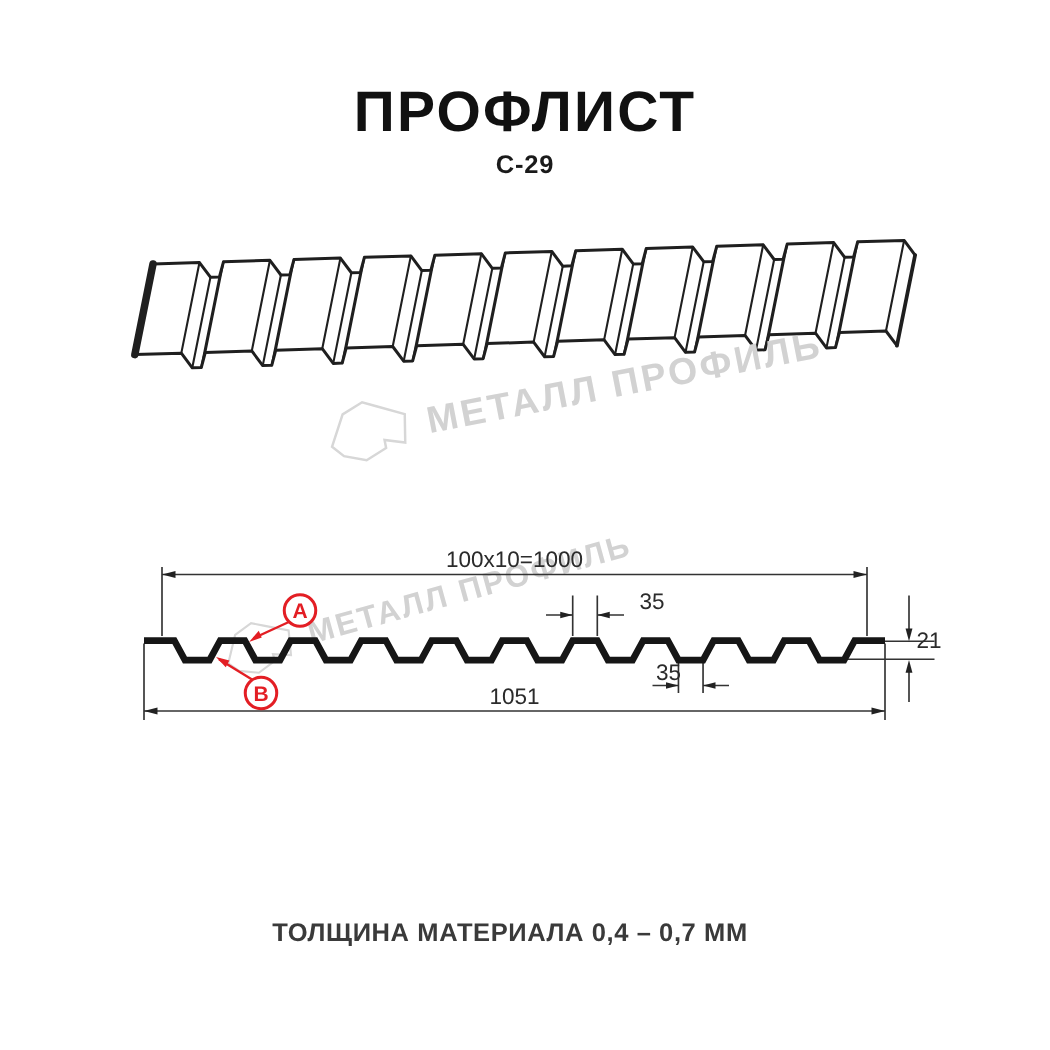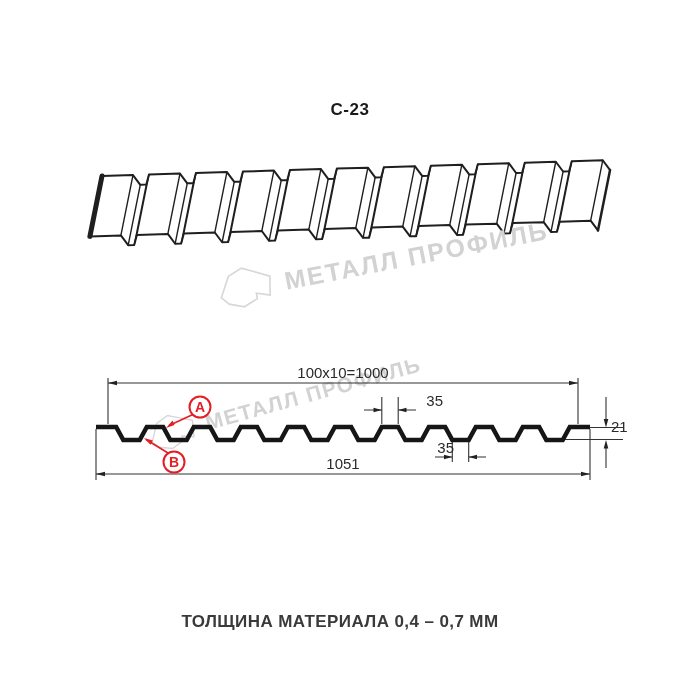--- a/index.html
+++ b/index.html
@@ -30,21 +30,22 @@
   .cross{position:absolute;left:60px;top:350px;overflow:visible;}
   svg{display:block;}
   .dimtxt{font-family:"Liberation Sans", sans-serif;font-size:15px;fill:#2b2b2b;}
   .redtxt{font-family:"Liberation Sans", sans-serif;font-size:14px;font-weight:700;fill:#e31e24;}
 </style>
 </head>
 <body>
 
 <div id="canvas">
 
-  <div class="subtitle">С-23</div>
+  <div class="title">ПРОФЛИСТ</div>
+  <div class="subtitle">С-29</div>
 
   <svg class="sheet3d" width="640" height="130">
     <g transform="translate(32,18) rotate(-1.8)" stroke="#1f1f1f" fill="none" stroke-linejoin="round" stroke-linecap="round">
 
       <path stroke-width="2" d="M0,0 H31 L38,10 H44 L47,0 H78 L85,10 H91 L94,0 H125 L132,10 H138 L141,0 H172 L179,10 H185 L188,0 H219 L226,10 H232 L235,0 H266 L273,10 H279 L282,0 H313 L320,10 H326 L329,0 H360 L367,10 H373 L376,0 H407 L414,10 H420 L423,0 H454 L461,10 H467 L470,0 H501 L508,10"></path>
 
       <path stroke-width="2" d="M-14,60 H17 L24,70 H30 L33,60 H64 L71,70 H77 L80,60 H111 L118,70 H124 L127,60 H158 L165,70 H171 L174,60 H205 L212,70 H218 L221,60 H252 L259,70 H265 L268,60 H299 L306,70 H312 L315,60 H346 L353,70 H359 L362,60 H393 L400,70 H406 L409,60 H440 L447,70 H453 L456,60 H487 L494,70"></path>
 
       <path stroke-width="1.4" d="M0,0 L-14,60 M47,0 L33,60 M94,0 L80,60 M141,0 L127,60 M188,0 L174,60 M235,0 L221,60 M282,0 L268,60 M329,0 L315,60 M376,0 L362,60 M423,0 L409,60 M470,0 L456,60 M31,0 L17,60 M78,0 L64,60 M125,0 L111,60 M172,0 L158,60 M219,0 L205,60 M266,0 L252,60 M313,0 L299,60 M360,0 L346,60 M407,0 L393,60 M454,0 L440,60 M501,0 L487,60 M38,10 L24,70 M85,10 L71,70 M132,10 L118,70 M179,10 L165,70 M226,10 L212,70 M273,10 L259,70 M320,10 L306,70 M367,10 L353,70 M414,10 L400,70 M461,10 L447,70 M44,10 L30,70 M91,10 L77,70 M138,10 L124,70 M185,10 L171,70 M232,10 L218,70 M279,10 L265,70 M326,10 L312,70 M373,10 L359,70 M420,10 L406,70 M467,10 L453,70"></path>
 

